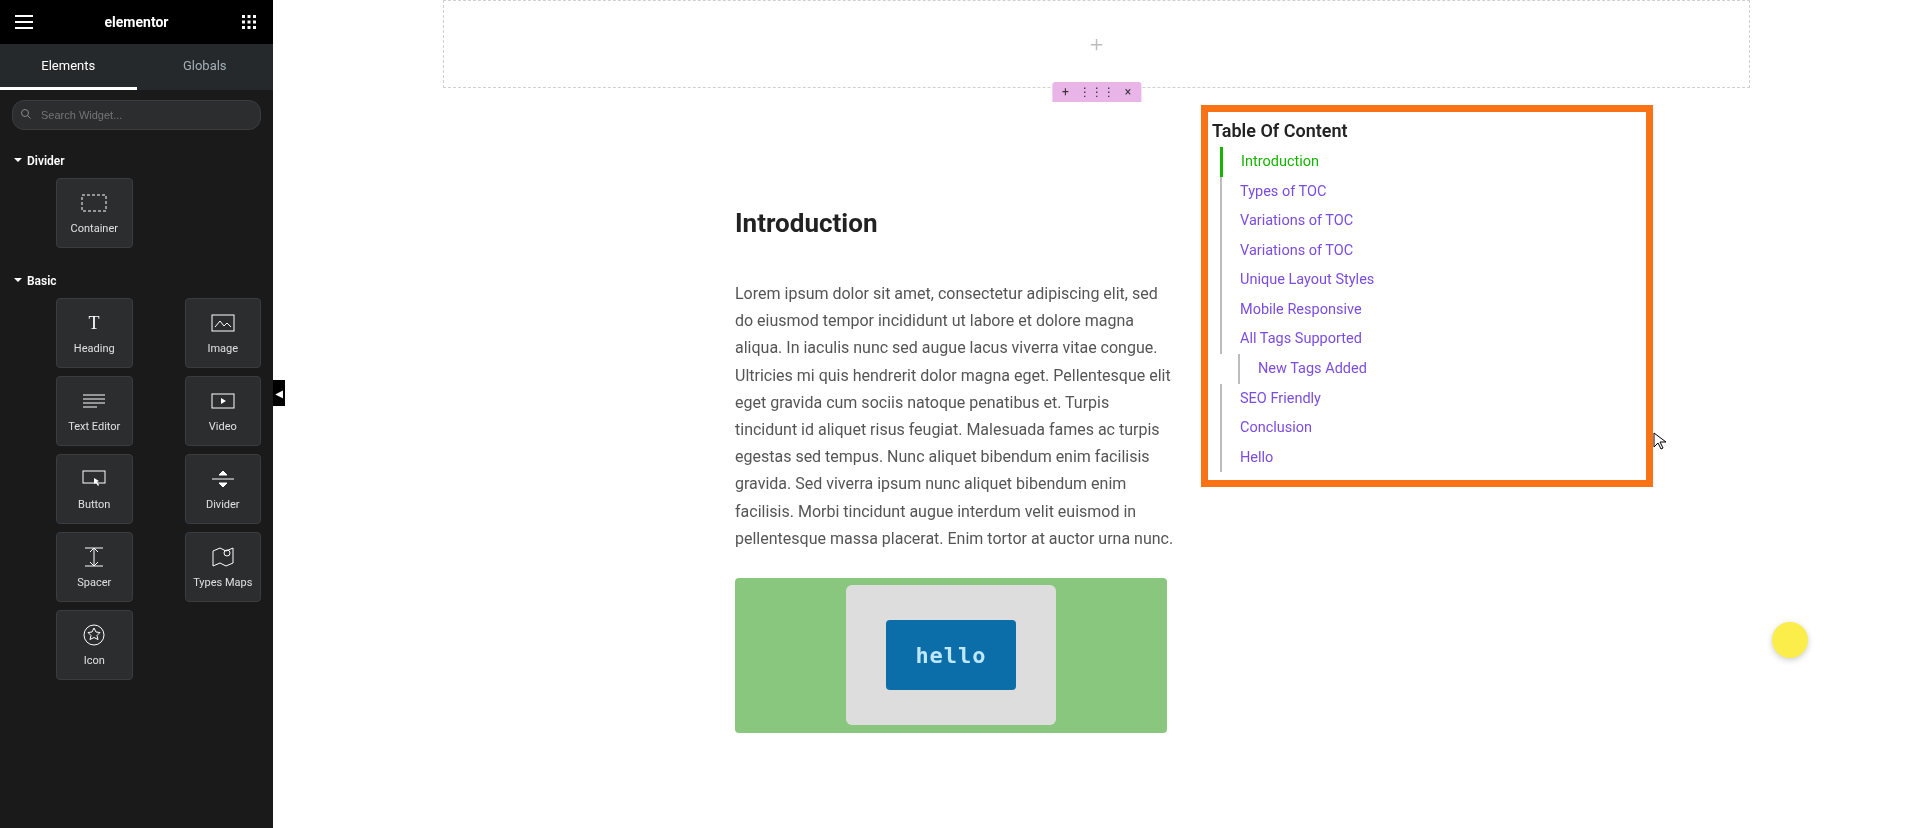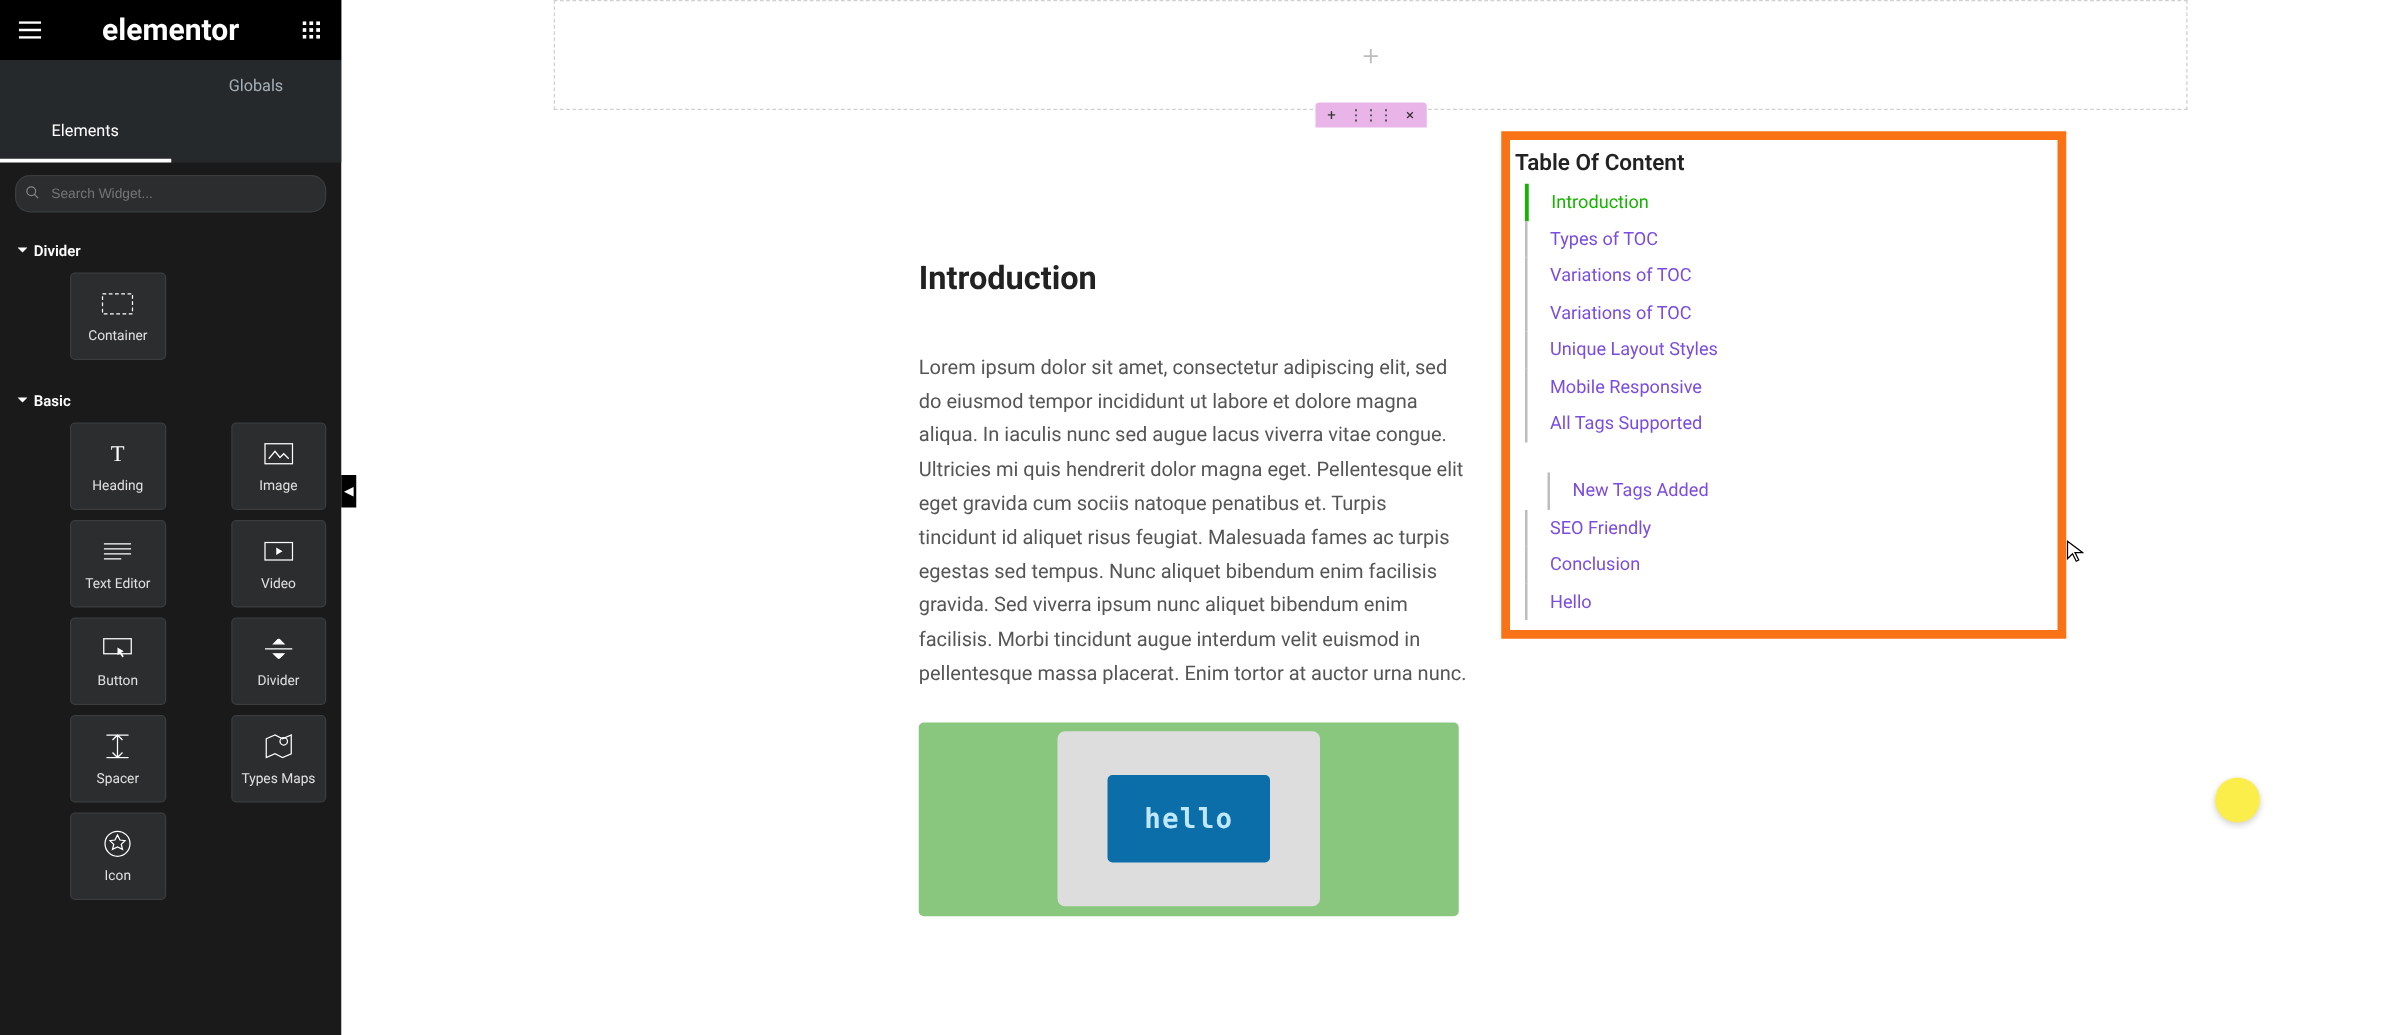--- a/index.html
+++ b/index.html
@@ -2,24 +2,24 @@
 <html><head>
 <meta charset="utf-8">
 <style>
 * { margin: 0; padding: 0; box-sizing: border-box; }
 body { font-family: -apple-system, BlinkMacSystemFont, "Segoe UI", Roboto, sans-serif; background: #fff; overflow: hidden; height: 828px; width: 1920px; }
 
 
 .sidebar { position: fixed; left: 0; top: 0; width: 273px; height: 100%; background: #1a1a1a; color: #fff; display: flex; flex-direction: column; }
 .sidebar-header { display: flex; align-items: center; justify-content: space-between; padding: 10px 12px; background: #000; }
 .hamb, .apps { width: 24px; height: 24px; display: flex; align-items: center; justify-content: center; cursor: pointer; color: #fff; }
-.logo { font-weight: 700; font-size: 24px; letter-spacing: 0px; }
+.logo { font-weight: 700; font-size: 14px; letter-spacing: 0px; }
 .tabs { display: flex; background: #26292c; }
 .tab { flex: 1; text-align: center; padding: 14px 0; font-size: 13px; color: #a5afb7; cursor: pointer; }
-.tab.active { color: #fff; border-bottom: 3px solid #fff; margin-top: 36px; }
+.tab.active { color: #fff; border-bottom: 3px solid #fff; }
 .search-wrap { padding: 10px 12px; }
 .search-wrap .srch { width: 100%; background: #2b2d2f; border: 1px solid #3a3c3e; border-radius: 12px; padding: 8px 10px 8px 28px; color: #ddd; font-size: 11px; }
 .search-wrap { position: relative; }
 .search-wrap svg { position: absolute; left: 20px; top: 18px; color: #777; }
 
 .cat-header { padding: 14px 14px 10px; font-size: 12px; color: #fff; font-weight: 600; display: flex; align-items: center; cursor: pointer; gap: 5px; }
 .cat-header svg { transform: translateY(-1px); }
 
 .widget-grid { display: grid; grid-template-columns: 1fr 1fr; gap: 8px; padding: 0 12px 12px; }
 .widget-card { background: #2b2d2f; border: 1px solid #3a3c3e; border-radius: 4px; height: 70px; display: flex; flex-direction: column; align-items: center; justify-content: center; gap: 8px; cursor: grab; color: #fff; margin-left: 44px; }
@@ -44,21 +44,21 @@
 .robot { width: 210px; height: 140px; background: #ddd; border-radius: 6px; display: flex; align-items: center; justify-content: center; position: relative; }
 .screen { width: 130px; height: 70px; background: #0b6ea8; border-radius: 4px; display: flex; align-items: center; justify-content: center; }
 .hello-txt { font-family: monospace; font-weight: 700; color: #bfe8ff; font-size: 22px; letter-spacing: 1px; }
 
 
 .toc-box { position: absolute; top: 105px; left: 928px; width: 452px; border: 7px solid #f97316; padding: 8px 0 8px 0; background: #fff; }
 .toc-title { font-size: 18px; font-weight: 600; color: #222; padding: 0 4px 6px; }
 .toc-list { list-style: none; }
 .toc-item { padding: 5px 4px 5px 18px; font-size: 14.5px; color: #7b4ce0; border-left: 2px solid #bdbdbd; margin-left: 12px; cursor: pointer; line-height: 1.35; }
 .toc-item.active { color: #14b400; border-left: 3px solid #14b400; }
-.toc-item.indent { margin-left: 30px; margin-top: 24px; }
+.toc-item.indent { margin-left: 30px; }
 
 .float-btn { position: fixed; right: 112px; bottom: 170px; width: 36px; height: 36px; border-radius: 50%; background: #fbed4a; box-shadow: 0 2px 6px rgba(0,0,0,.2); cursor: pointer; }
 
 .cursor-ptr { position: absolute; top: 432px; left: 1380px; font-size: 12px; color: #000; pointer-events: none; }
 </style>
 </head>
 <body>
 
 <div class="sidebar">
   <div class="sidebar-header">

